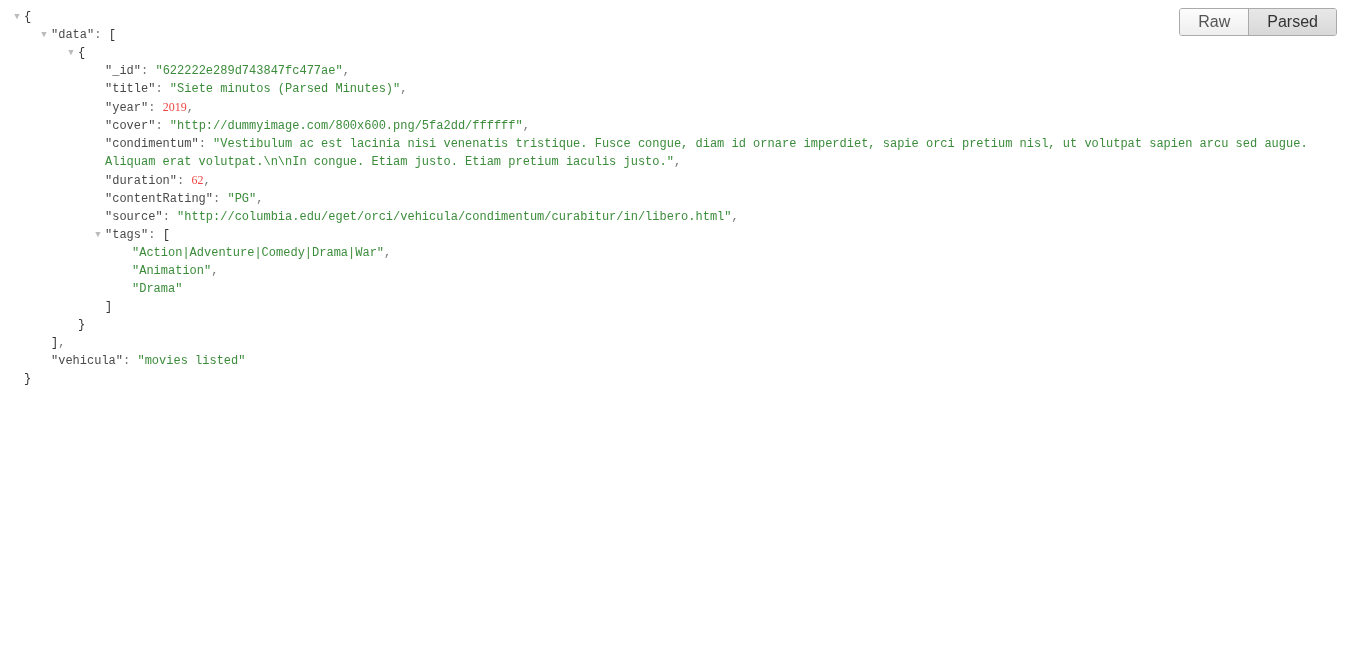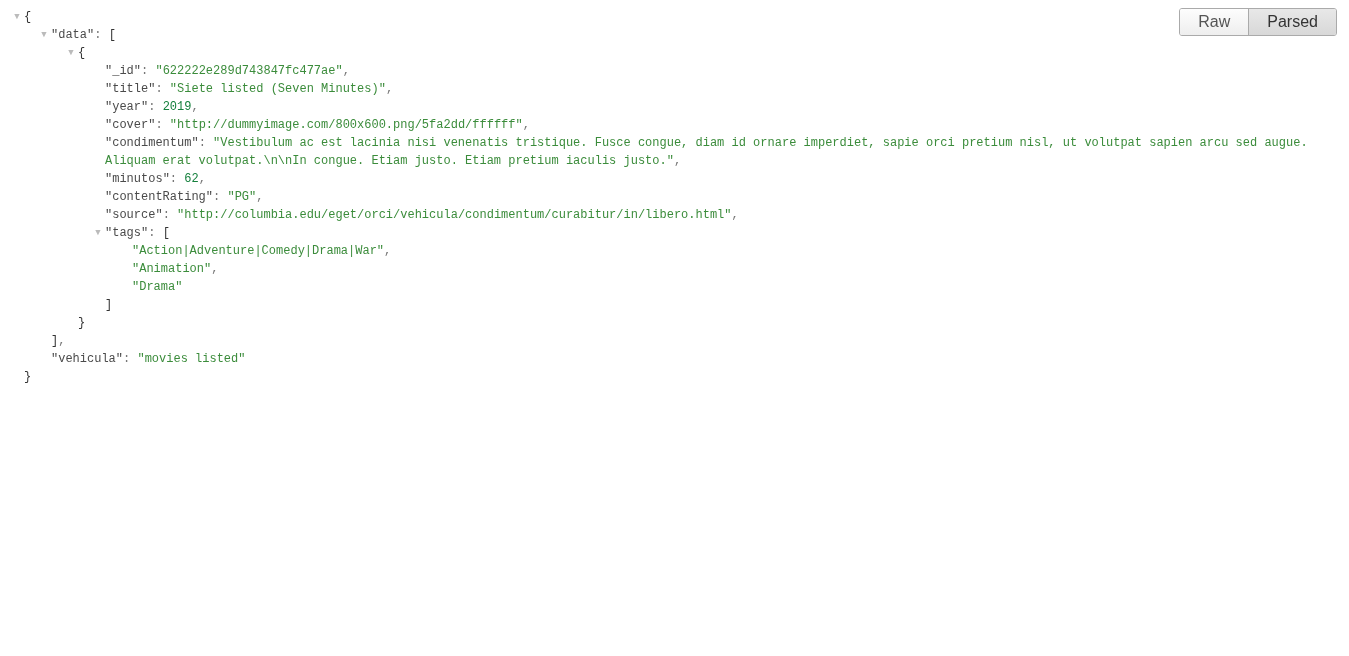--- a/index.html
+++ b/index.html
@@ -66,21 +66,21 @@
       flex-shrink: 0;
     }
     .content {
       display: inline;
     }
     .content.wrap {
       display: inline-block;
     }
     .key { color: #4a4a4a; }
     .string { color: #3b8c3b; }
-    .number { color: #15803d; }
+    .number { color: #ef4444; font-family: Liberation Serif, serif; }
     .punct { color: #777; }
     .brace { color: #333; }
   </style>
 </head>
 <body>
 
 <div class="toolbar">
   <button>Raw</button>
   <button class="active">Parsed</button>
 </div>
@@ -109,21 +109,21 @@
   <div class="json-line">
     <span class="indent" style="width:93px"></span>
     <span class="content">
       <span class="key">"<span>_id</span>"</span><span class="punct">: </span><span class="string">"<span>622222e289d743847fc477ae</span>"</span><span class="punct">,</span>
     </span>
   </div>
 
   <div class="json-line">
     <span class="indent" style="width:93px"></span>
     <span class="content">
-      <span class="key">"<span>title</span>"</span><span class="punct">: </span><span class="string">"<span>Siete listed (Seven Minutes)</span>"</span><span class="punct">,</span>
+      <span class="key">"<span>title</span>"</span><span class="punct">: </span><span class="string">"<span>Siete minutos (Parsed Minutes)</span>"</span><span class="punct">,</span>
     </span>
   </div>
 
   <div class="json-line">
     <span class="indent" style="width:93px"></span>
     <span class="content">
       <span class="key">"<span>year</span>"</span><span class="punct">: </span><span class="number">2019</span><span class="punct">,</span>
     </span>
   </div>
 
@@ -137,21 +137,21 @@
   <div class="json-line wrap">
     <span class="indent" style="width:93px"></span>
     <span class="content wrap">
       <span class="key">"<span>condimentum</span>"</span><span class="punct">: </span><span class="string">"<span>Vestibulum ac est lacinia nisi venenatis tristique. Fusce congue, diam id ornare imperdiet, sapie orci pretium nisl, ut volutpat sapien arcu sed augue. Aliquam erat volutpat.\n\nIn congue. Etiam justo. Etiam pretium iaculis justo.</span>"</span><span class="punct">,</span>
     </span>
   </div>
 
   <div class="json-line">
     <span class="indent" style="width:93px"></span>
     <span class="content">
-      <span class="key">"<span>minutos</span>"</span><span class="punct">: </span><span class="number">62</span><span class="punct">,</span>
+      <span class="key">"<span>duration</span>"</span><span class="punct">: </span><span class="number">62</span><span class="punct">,</span>
     </span>
   </div>
 
   <div class="json-line">
     <span class="indent" style="width:93px"></span>
     <span class="content">
       <span class="key">"<span>contentRating</span>"</span><span class="punct">: </span><span class="string">"<span>PG</span>"</span><span class="punct">,</span>
     </span>
   </div>
 

